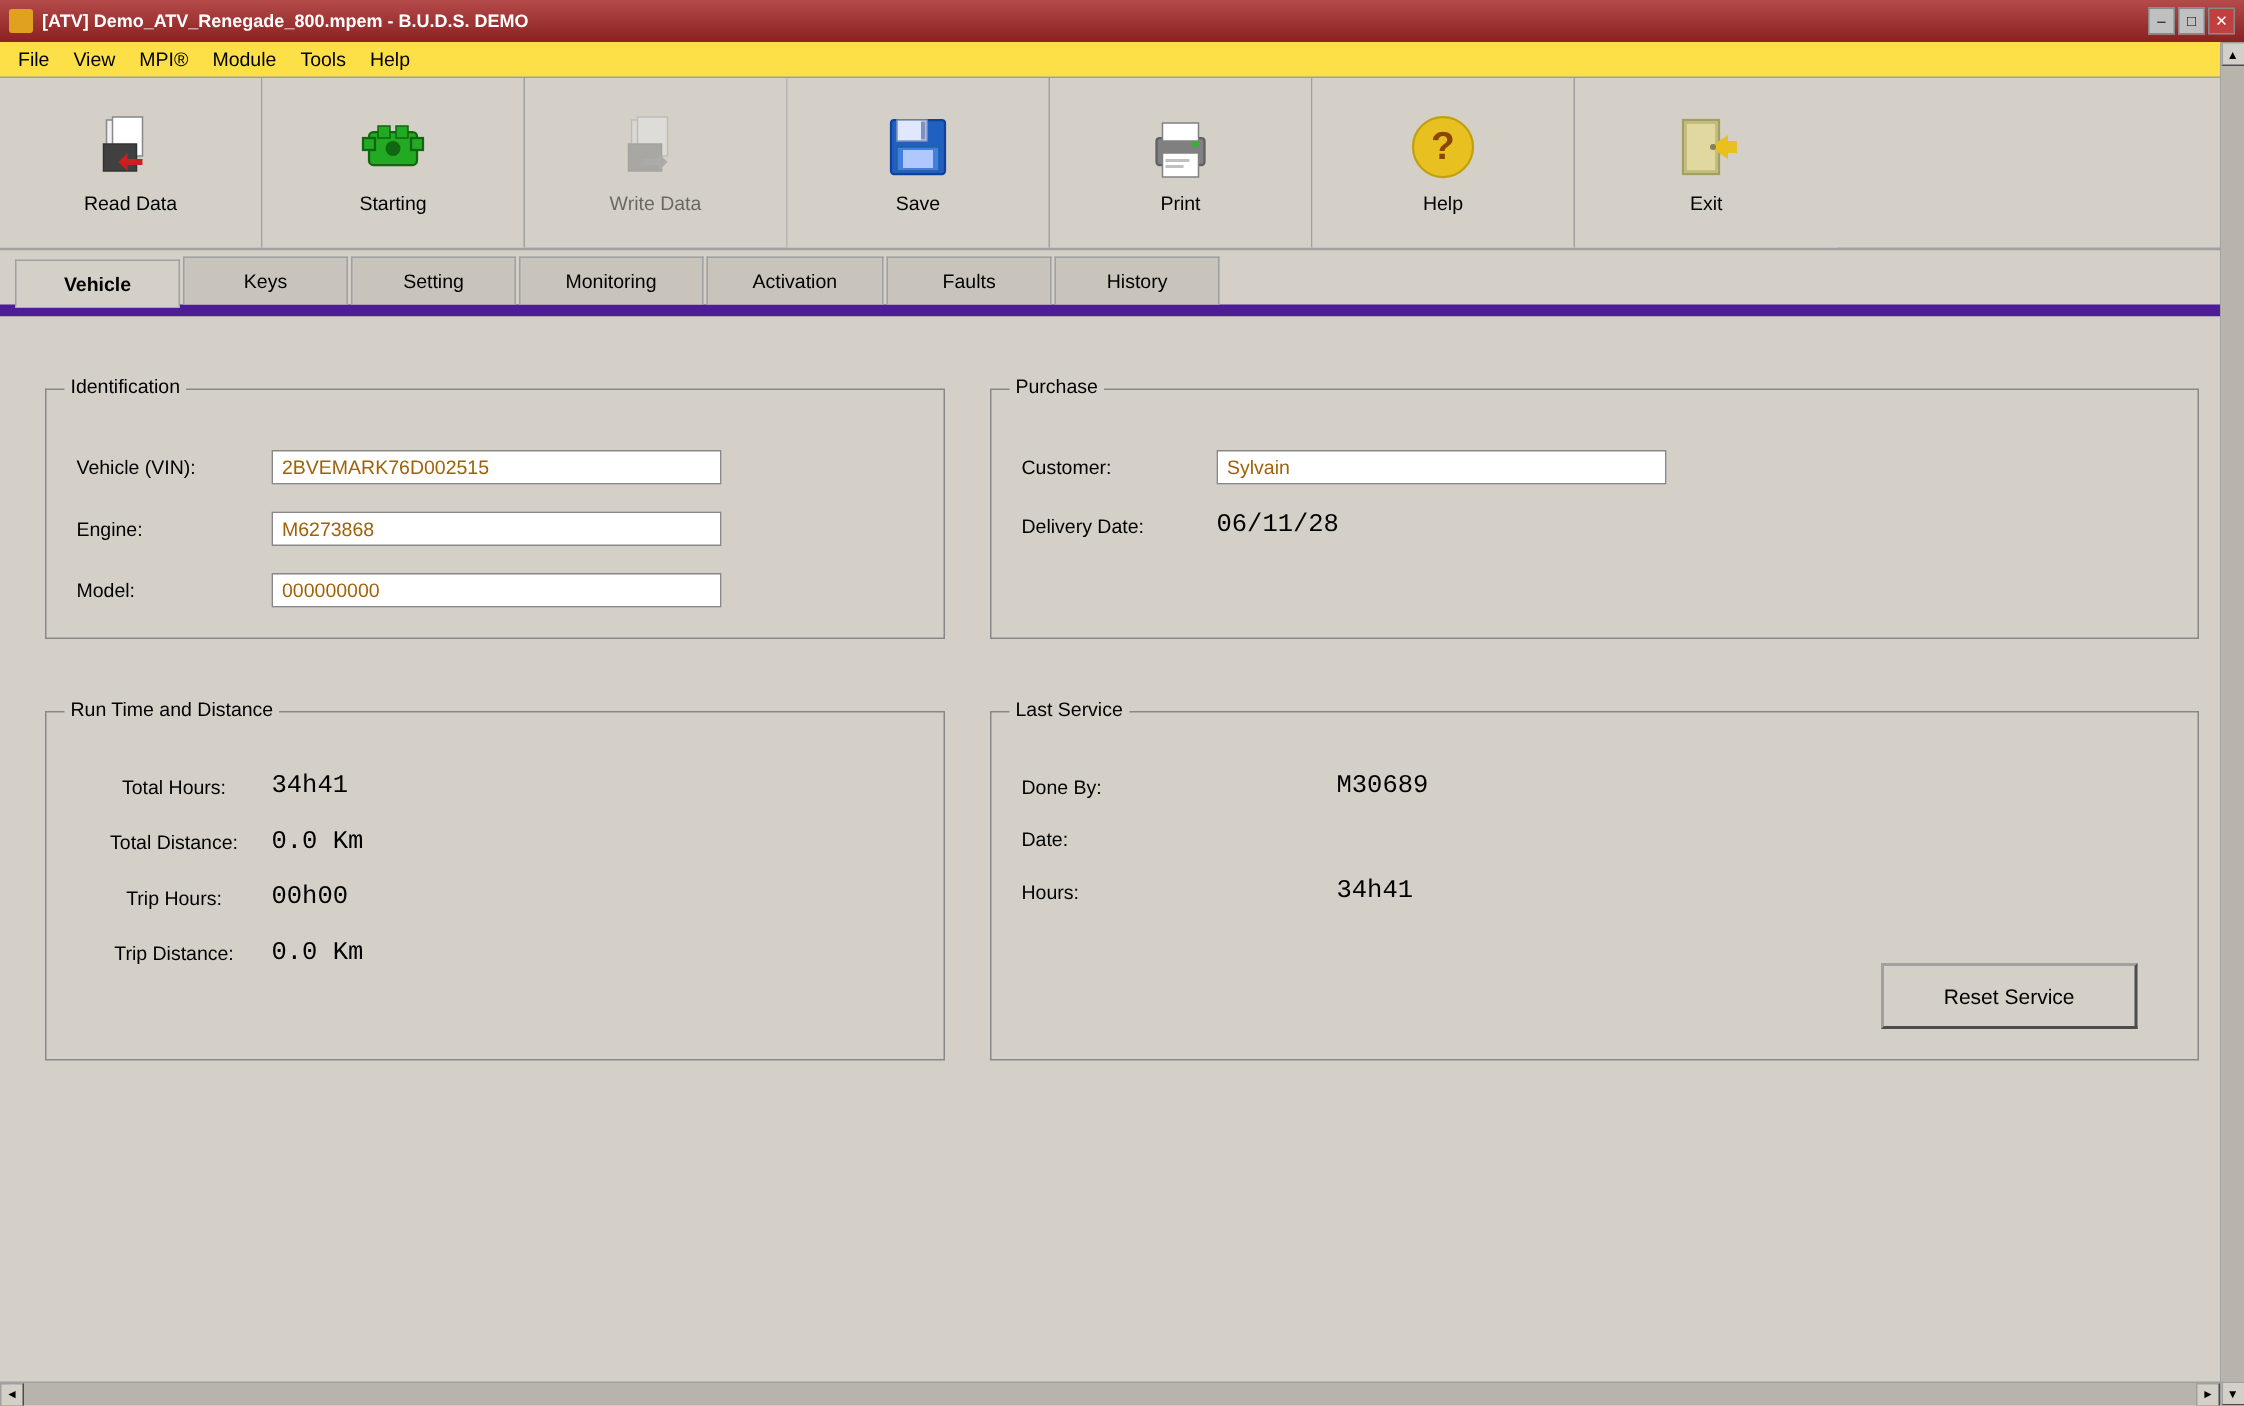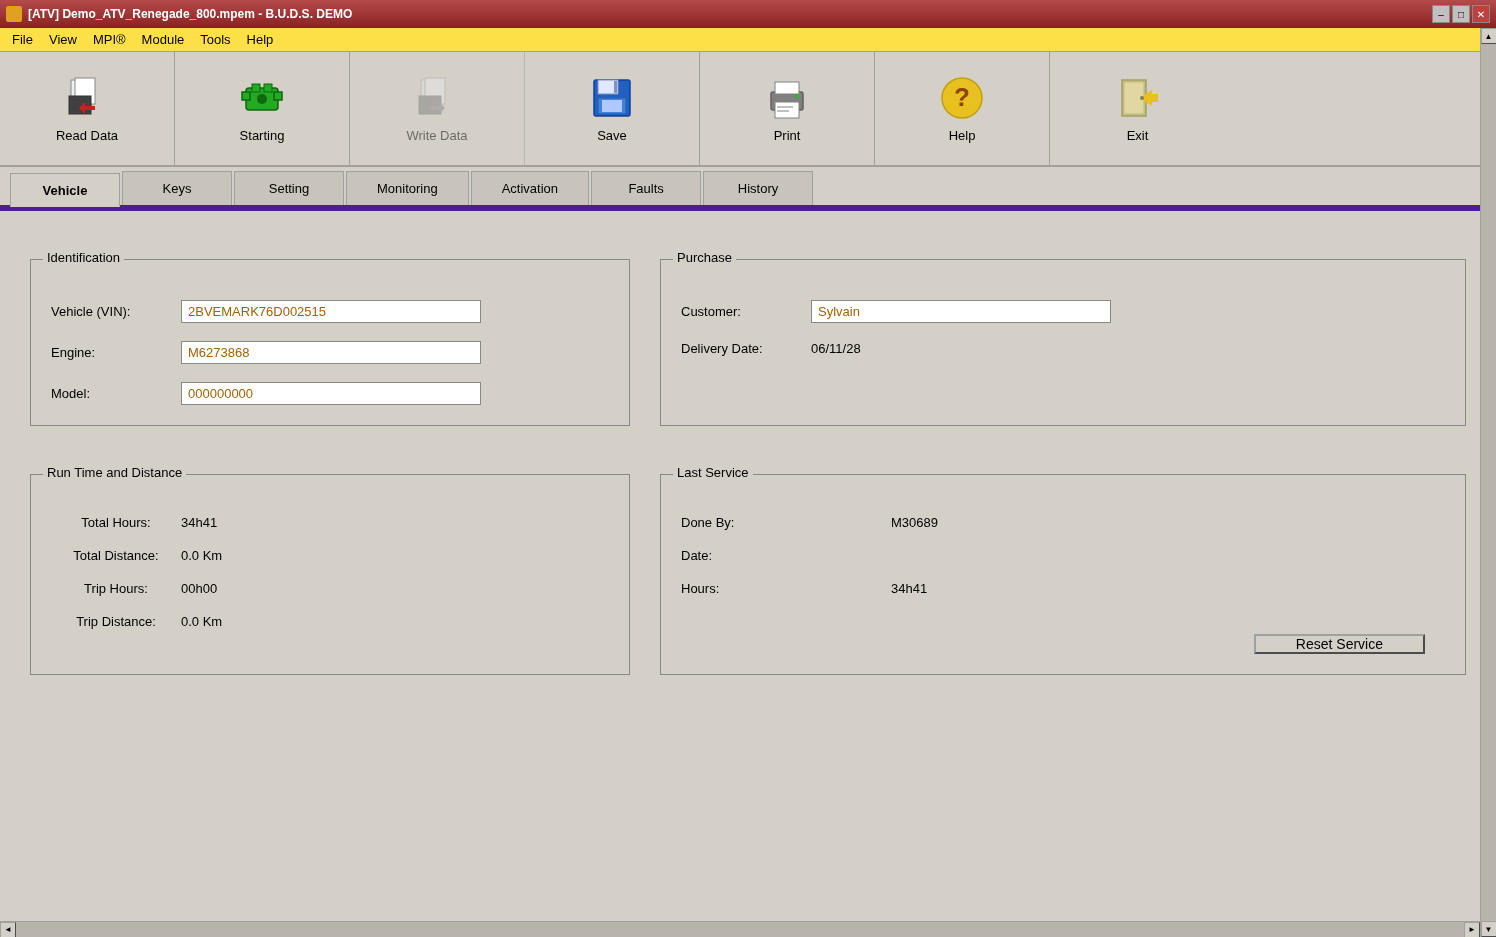--- a/index.html
+++ b/index.html
@@ -97,21 +97,21 @@
     }
     .toolbar-icon {
       width: 48px; height: 48px;
       display: flex; align-items: center; justify-content: center;
     }
 
     
     #tabs {
       background: #d4d0c8;
       display: flex;
-      border-bottom: 6px solid #4c1d95;
+      border-bottom: 8px solid #4c1d95;
       height: 44px;
       padding-top: 4px;
       padding-left: 10px;
     }
     .tab {
       padding: 6px 30px;
       border: 1px solid #a0a0a0;
       border-bottom: none;
       background: #c8c4bc;
       cursor: pointer;
@@ -169,37 +169,38 @@
       display: flex;
       align-items: center;
       margin-bottom: 18px;
     }
     .form-row:last-child { margin-bottom: 0; }
     .form-label {
       min-width: 130px;
       font-size: 13px;
     }
     .form-value {
-      font-size: 13px;
+      font-size: 17px;
       color: #000;
+      font-family: Liberation Mono, monospace;
     }
     .form-input {
       background: white;
       border: 1px solid #888;
       padding: 3px 6px;
       font-size: 13px;
       width: 300px;
       color: #a16207;
     }
 
     
     .reset-btn {
       background: #d4d0c8;
       border: 2px outset #a0a0a0;
-      padding: 0 40px;
+      padding: 12px 40px;
       font-size: 14px;
       cursor: pointer;
       margin-top: 20px;
       display: block;
     }
 
     
     #scrollbar {
       position: absolute;
       right: 0;

